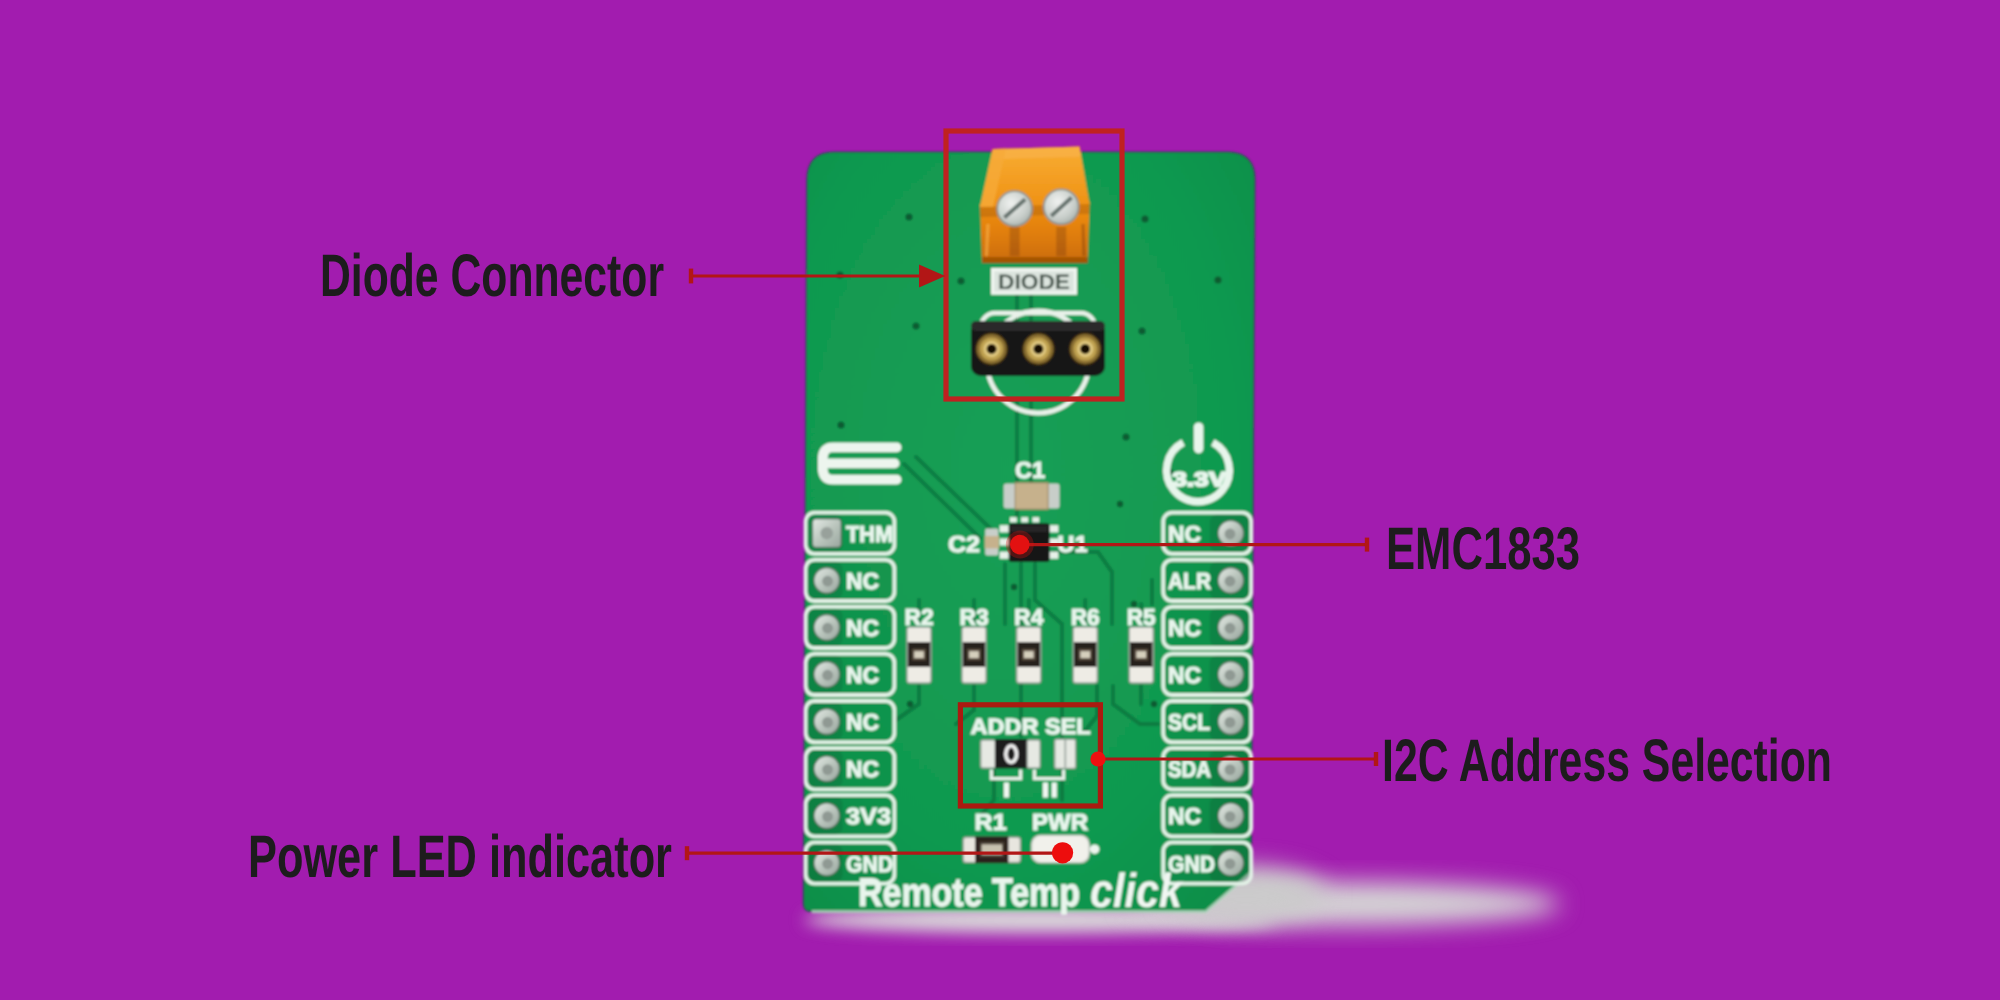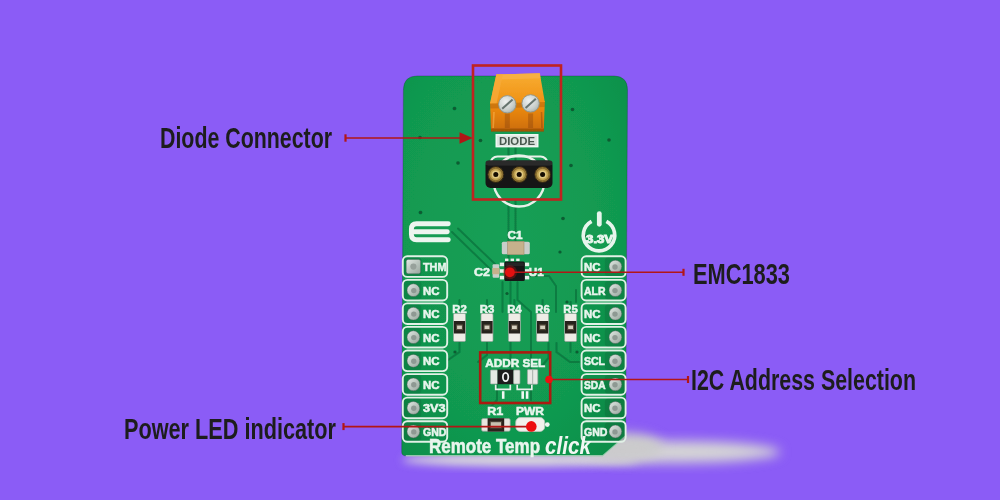--- a/index.html
+++ b/index.html
@@ -1,16 +1,16 @@
 <!DOCTYPE html>
 <html><head>
 <meta charset="utf-8">
 <style>
 html,body{margin:0;padding:0;background:#ffffff;}
-#wrap{position:relative;width:1000px;height:500px;overflow:hidden;background:#8b5cf6;
+#wrap{position:relative;width:1000px;height:500px;overflow:hidden;background:#a21caf;
 font-family:"Liberation Sans",sans-serif;}
 svg text{font-family:"Liberation Sans",sans-serif;}
 svg{opacity:0.995;}
 </style>
 </head>
 <body>
 <div id="wrap">
 <svg width="1000" height="500" viewBox="0 0 1000 500">
 
 <defs>

